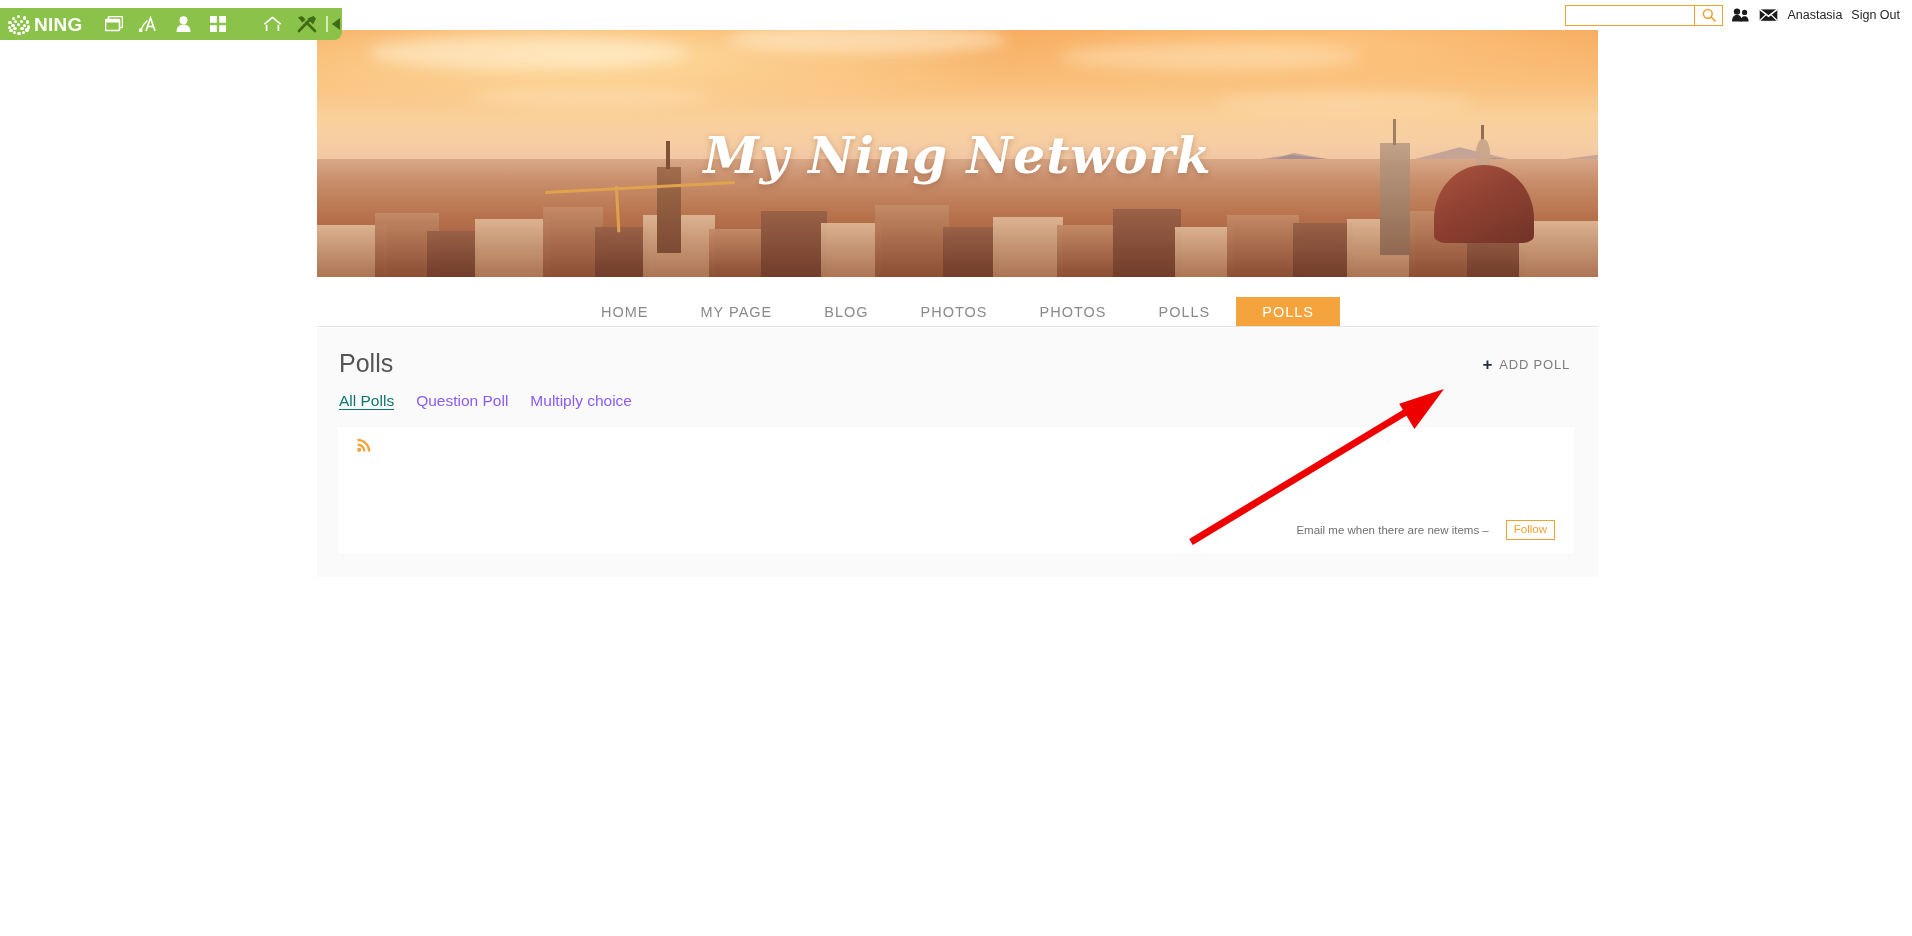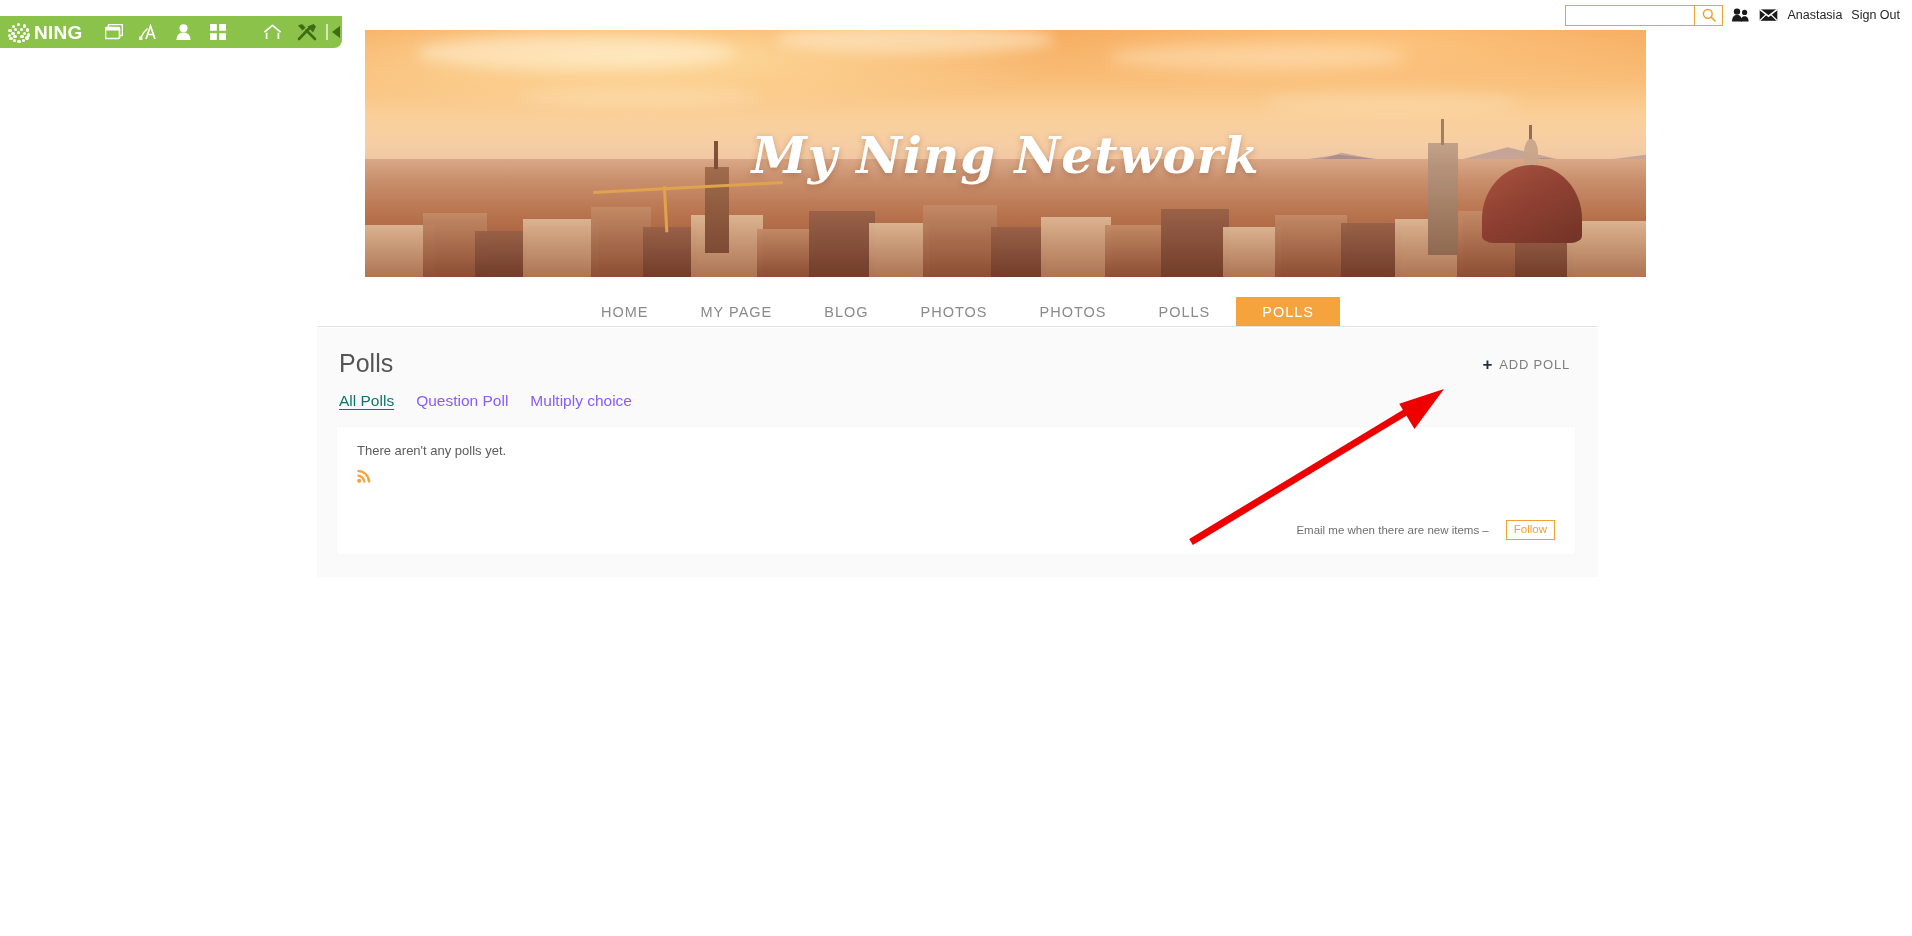--- a/index.html
+++ b/index.html
@@ -6,21 +6,21 @@
   html, body {
     margin: 0; padding: 0;
     width: 1912px; height: 936px;
     background: #ffffff;
     font-family: "Liberation Sans", sans-serif;
     overflow: hidden;
   }
 
   
   .ning-bar {
-    position: absolute; left: 0; top: 16px;
+    position: absolute; left: 0; top: 8px;
     width: 342px; height: 32px;
     background: #8BC34A;
     border-bottom-right-radius: 8px;
     display: flex; align-items: center;
     padding-left: 8px;
     z-index: 30;
   }
   .ning-logo {
     display: flex; align-items: center;
     margin-right: 14px;
@@ -77,21 +77,20 @@
     text-decoration: none; cursor: pointer;
     white-space: nowrap;
   }
 
   
   .banner {
     position: absolute; left: 317px; top: 30px;
     width: 1281px; height: 247px;
     overflow: hidden;
     z-index: 5;
-    margin-left: 48px;
   }
   .sky {
     position: absolute; inset: 0;
     background:
       radial-gradient(ellipse 55% 40% at 22% 10%, rgba(255,228,170,0.85) 0%, rgba(255,228,170,0) 60%),
       radial-gradient(ellipse 45% 35% at 78% 6%, rgba(255,206,140,0.7) 0%, rgba(255,206,140,0) 62%),
       linear-gradient(to bottom,
         #F6A95C 0%, #F7B268 10%, #F9C07C 22%, #FAD09A 35%,
         #F6CEA4 46%, #EDC3A2 56%, #E6B79A 64%, #DCA98F 70%);
   }
@@ -474,21 +473,20 @@
     </a>
   </div>
 
   <div class="subtabs">
     <a class="subtab active">All Polls</a>
     <a class="subtab">Question Poll</a>
     <a class="subtab">Multiply choice</a>
   </div>
 
   <div class="card">
-    <div class="card-empty">There aren't any polls yet.</div>
     <svg class="rss" viewBox="0 0 15 15">
       <circle cx="2.2" cy="12.8" r="2.1" fill="#F5A33C"></circle>
       <path d="M0.5 7.6 A6.9 6.9 0 0 1 7.4 14.5" fill="none" stroke="#F5A33C" stroke-width="2.3"></path>
       <path d="M0.5 2.8 A11.7 11.7 0 0 1 12.2 14.5" fill="none" stroke="#F5A33C" stroke-width="2.3"></path>
     </svg>
     <div class="card-foot">
       <span class="foot-text">Email me when there are new items –</span>
       <button class="follow-btn">Follow</button>
     </div>
   </div>

